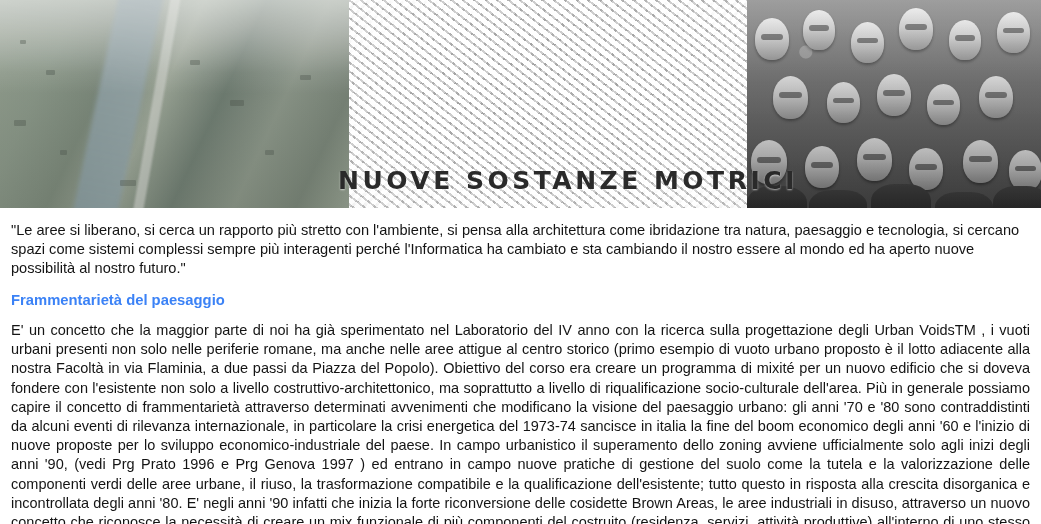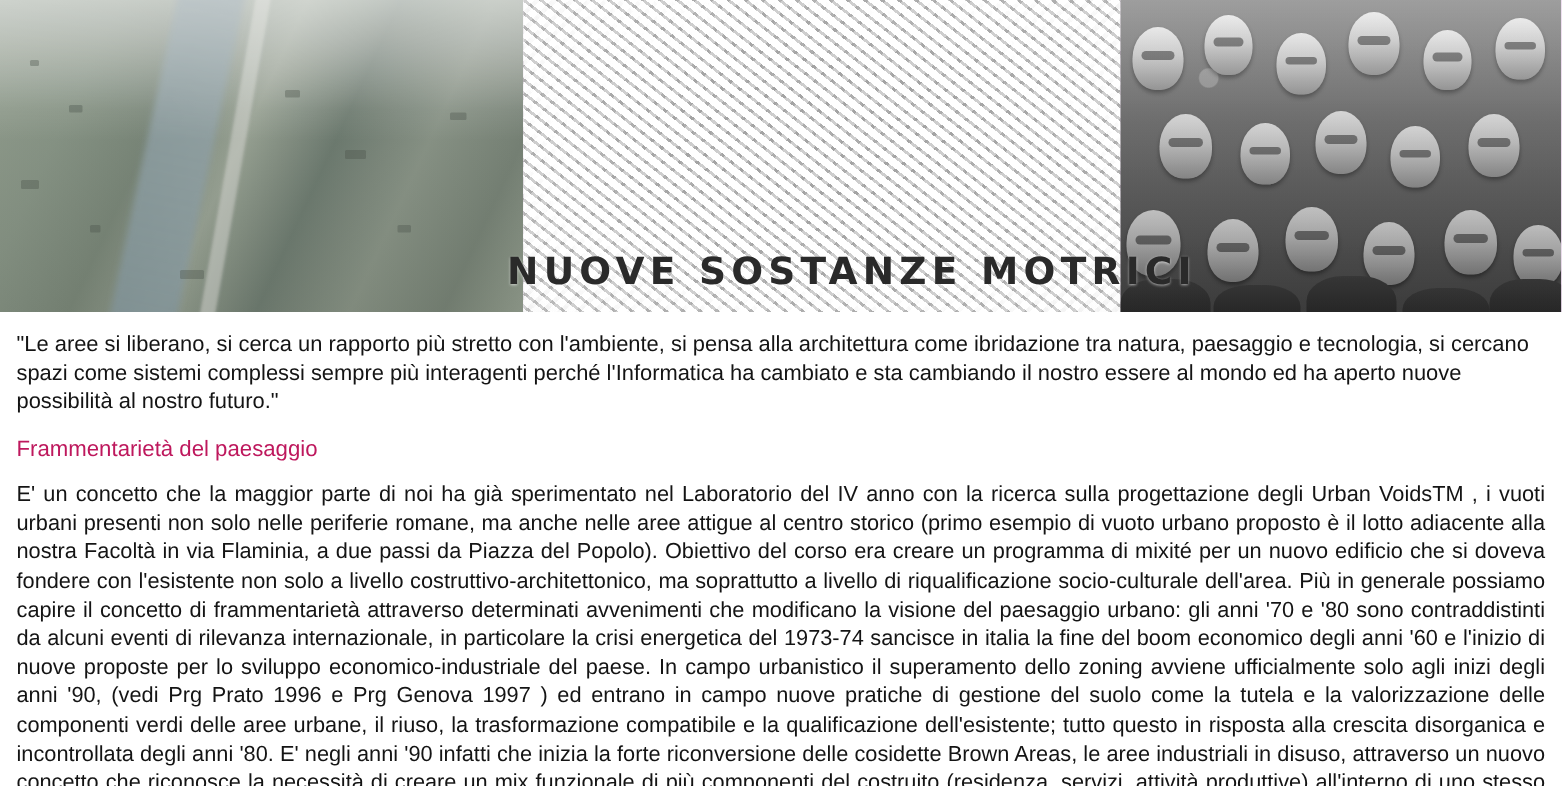--- a/index.html
+++ b/index.html
@@ -140,22 +140,22 @@
   }
   .quote {
     font-size: 14.6px;
     line-height: 19px;
     color: #141414;
     margin: 0 0 14px 0;
     text-align: left;
   }
   .section-heading {
     font-size: 14.8px;
-    font-weight: normal;
-    color: #be185d;
+    font-weight: bold;
+    color: #3b82f6;
     margin: 13px 0 13px 0;
   }
   .body-text {
     font-size: 14.5px;
     line-height: 19.2px;
     color: #141414;
     margin: 0;
     text-align: justify;
     text-justify: inter-word;
   }

